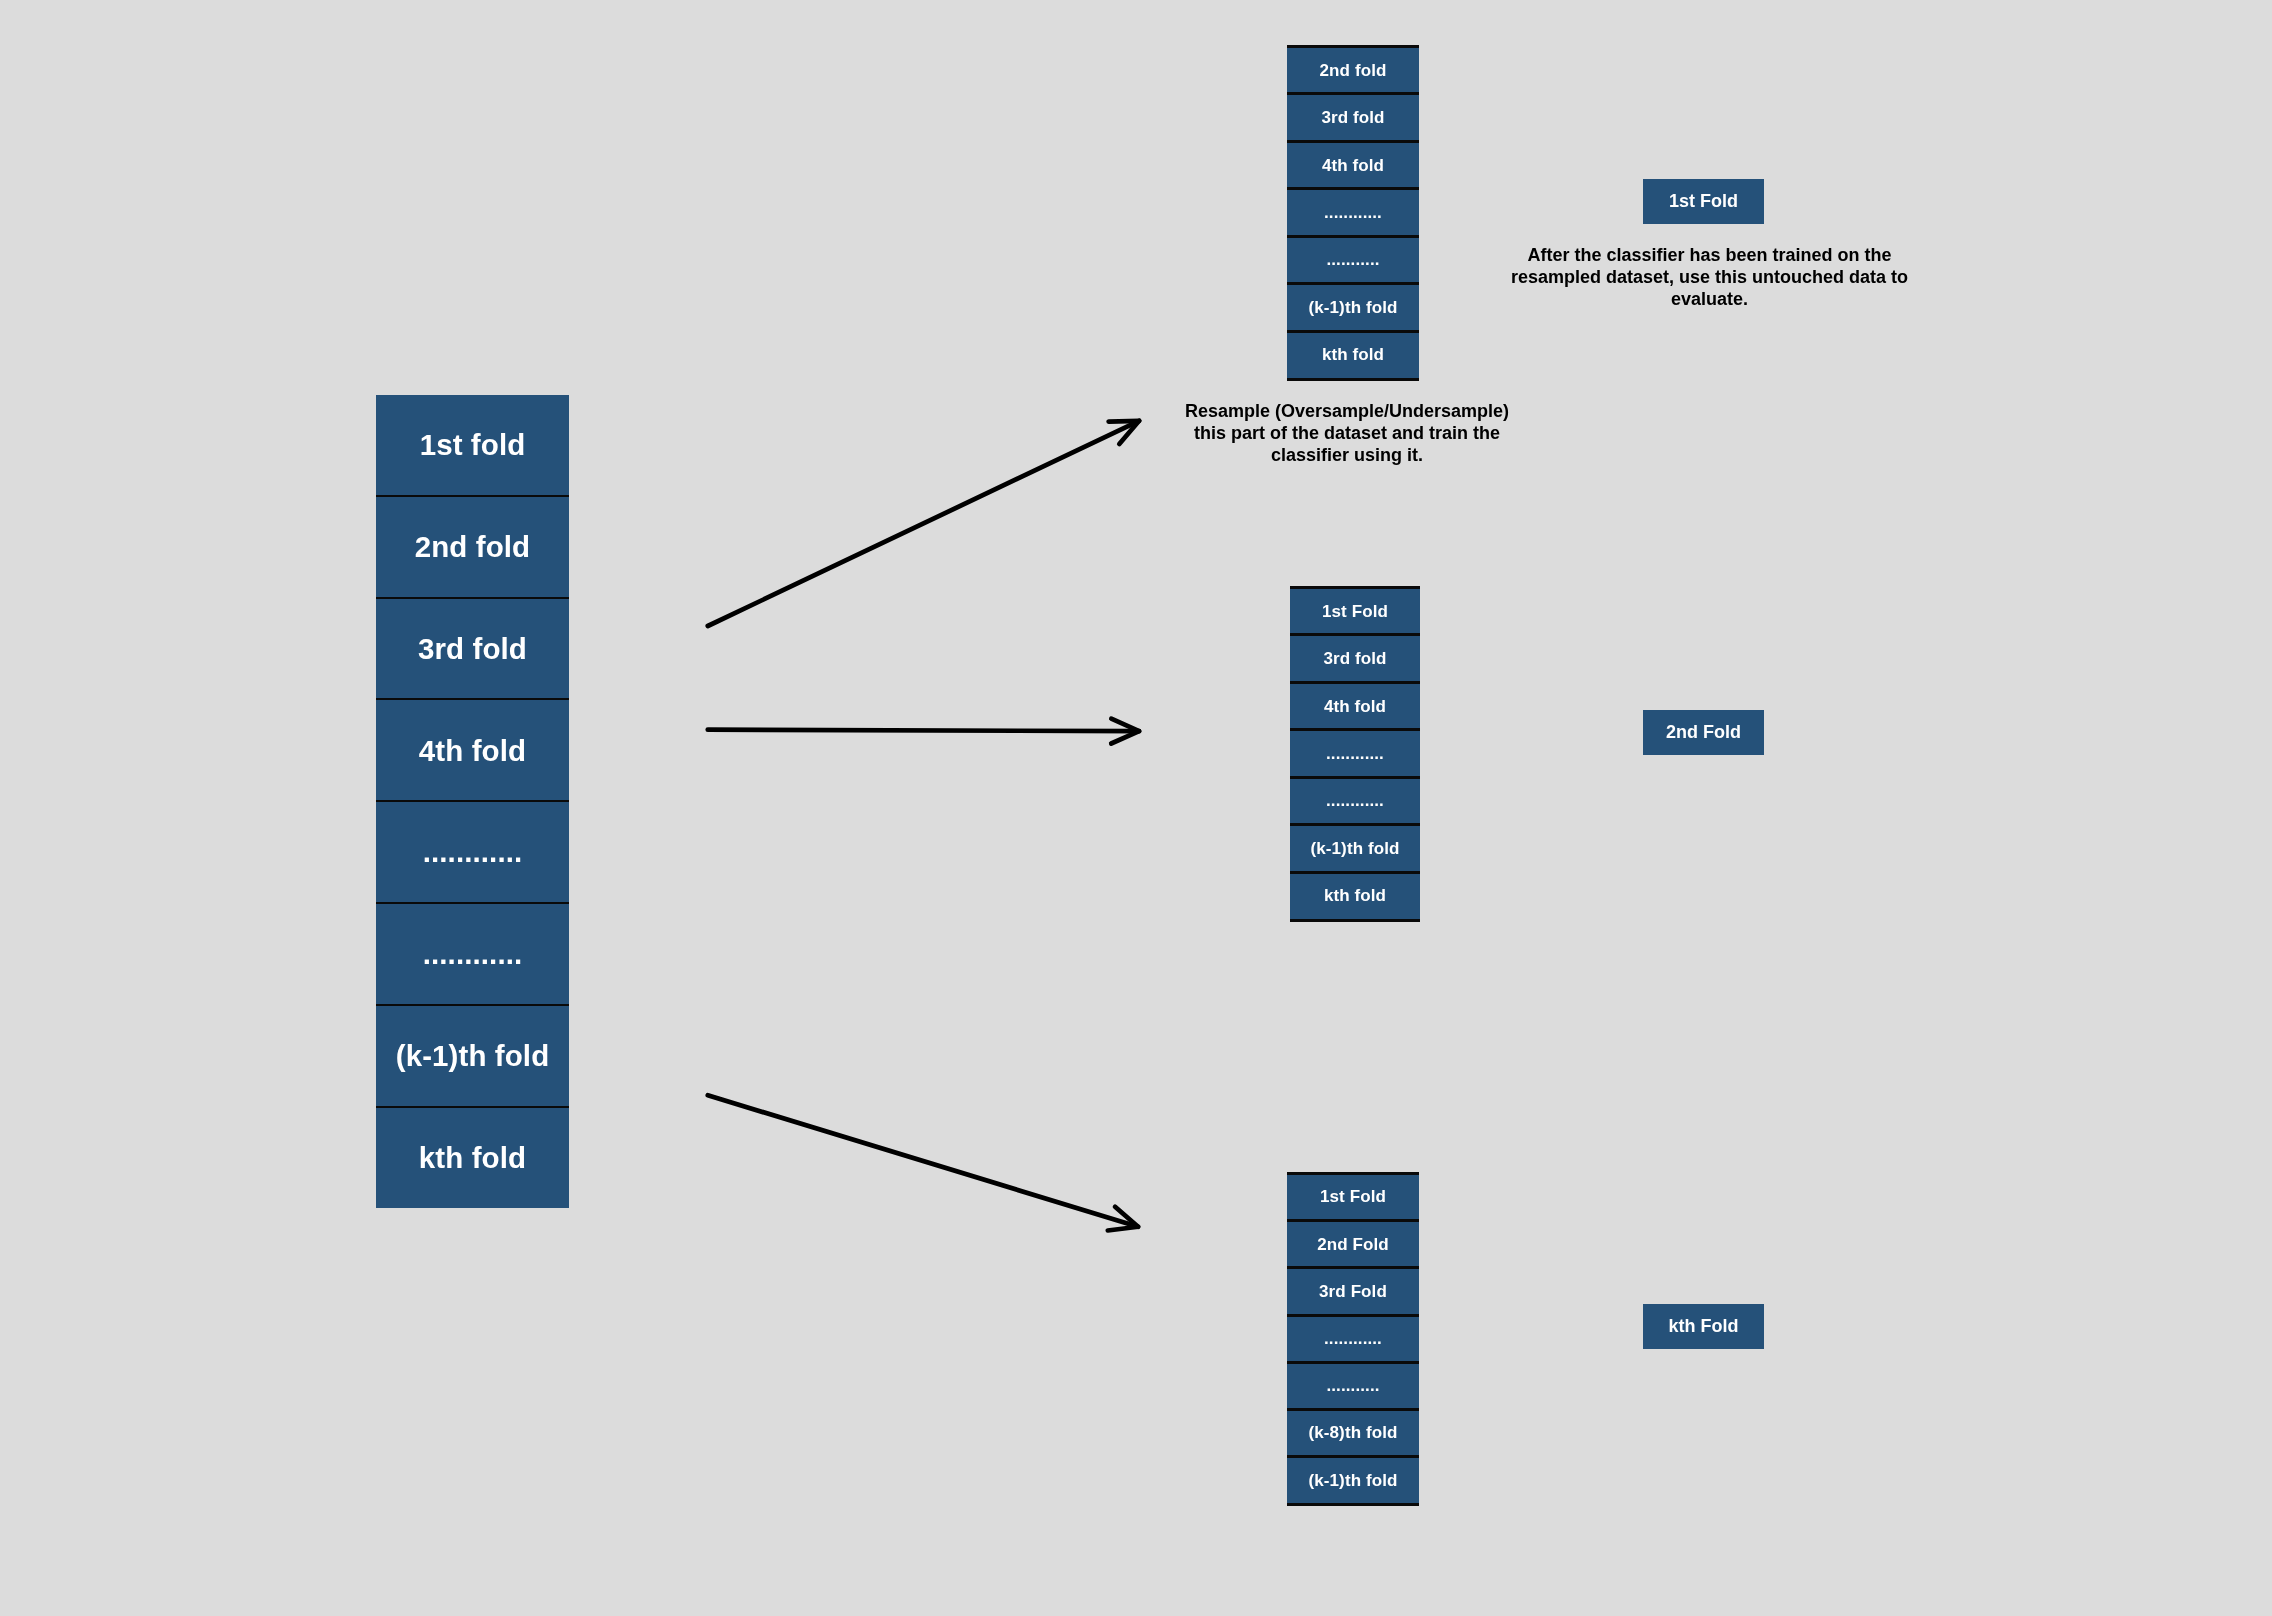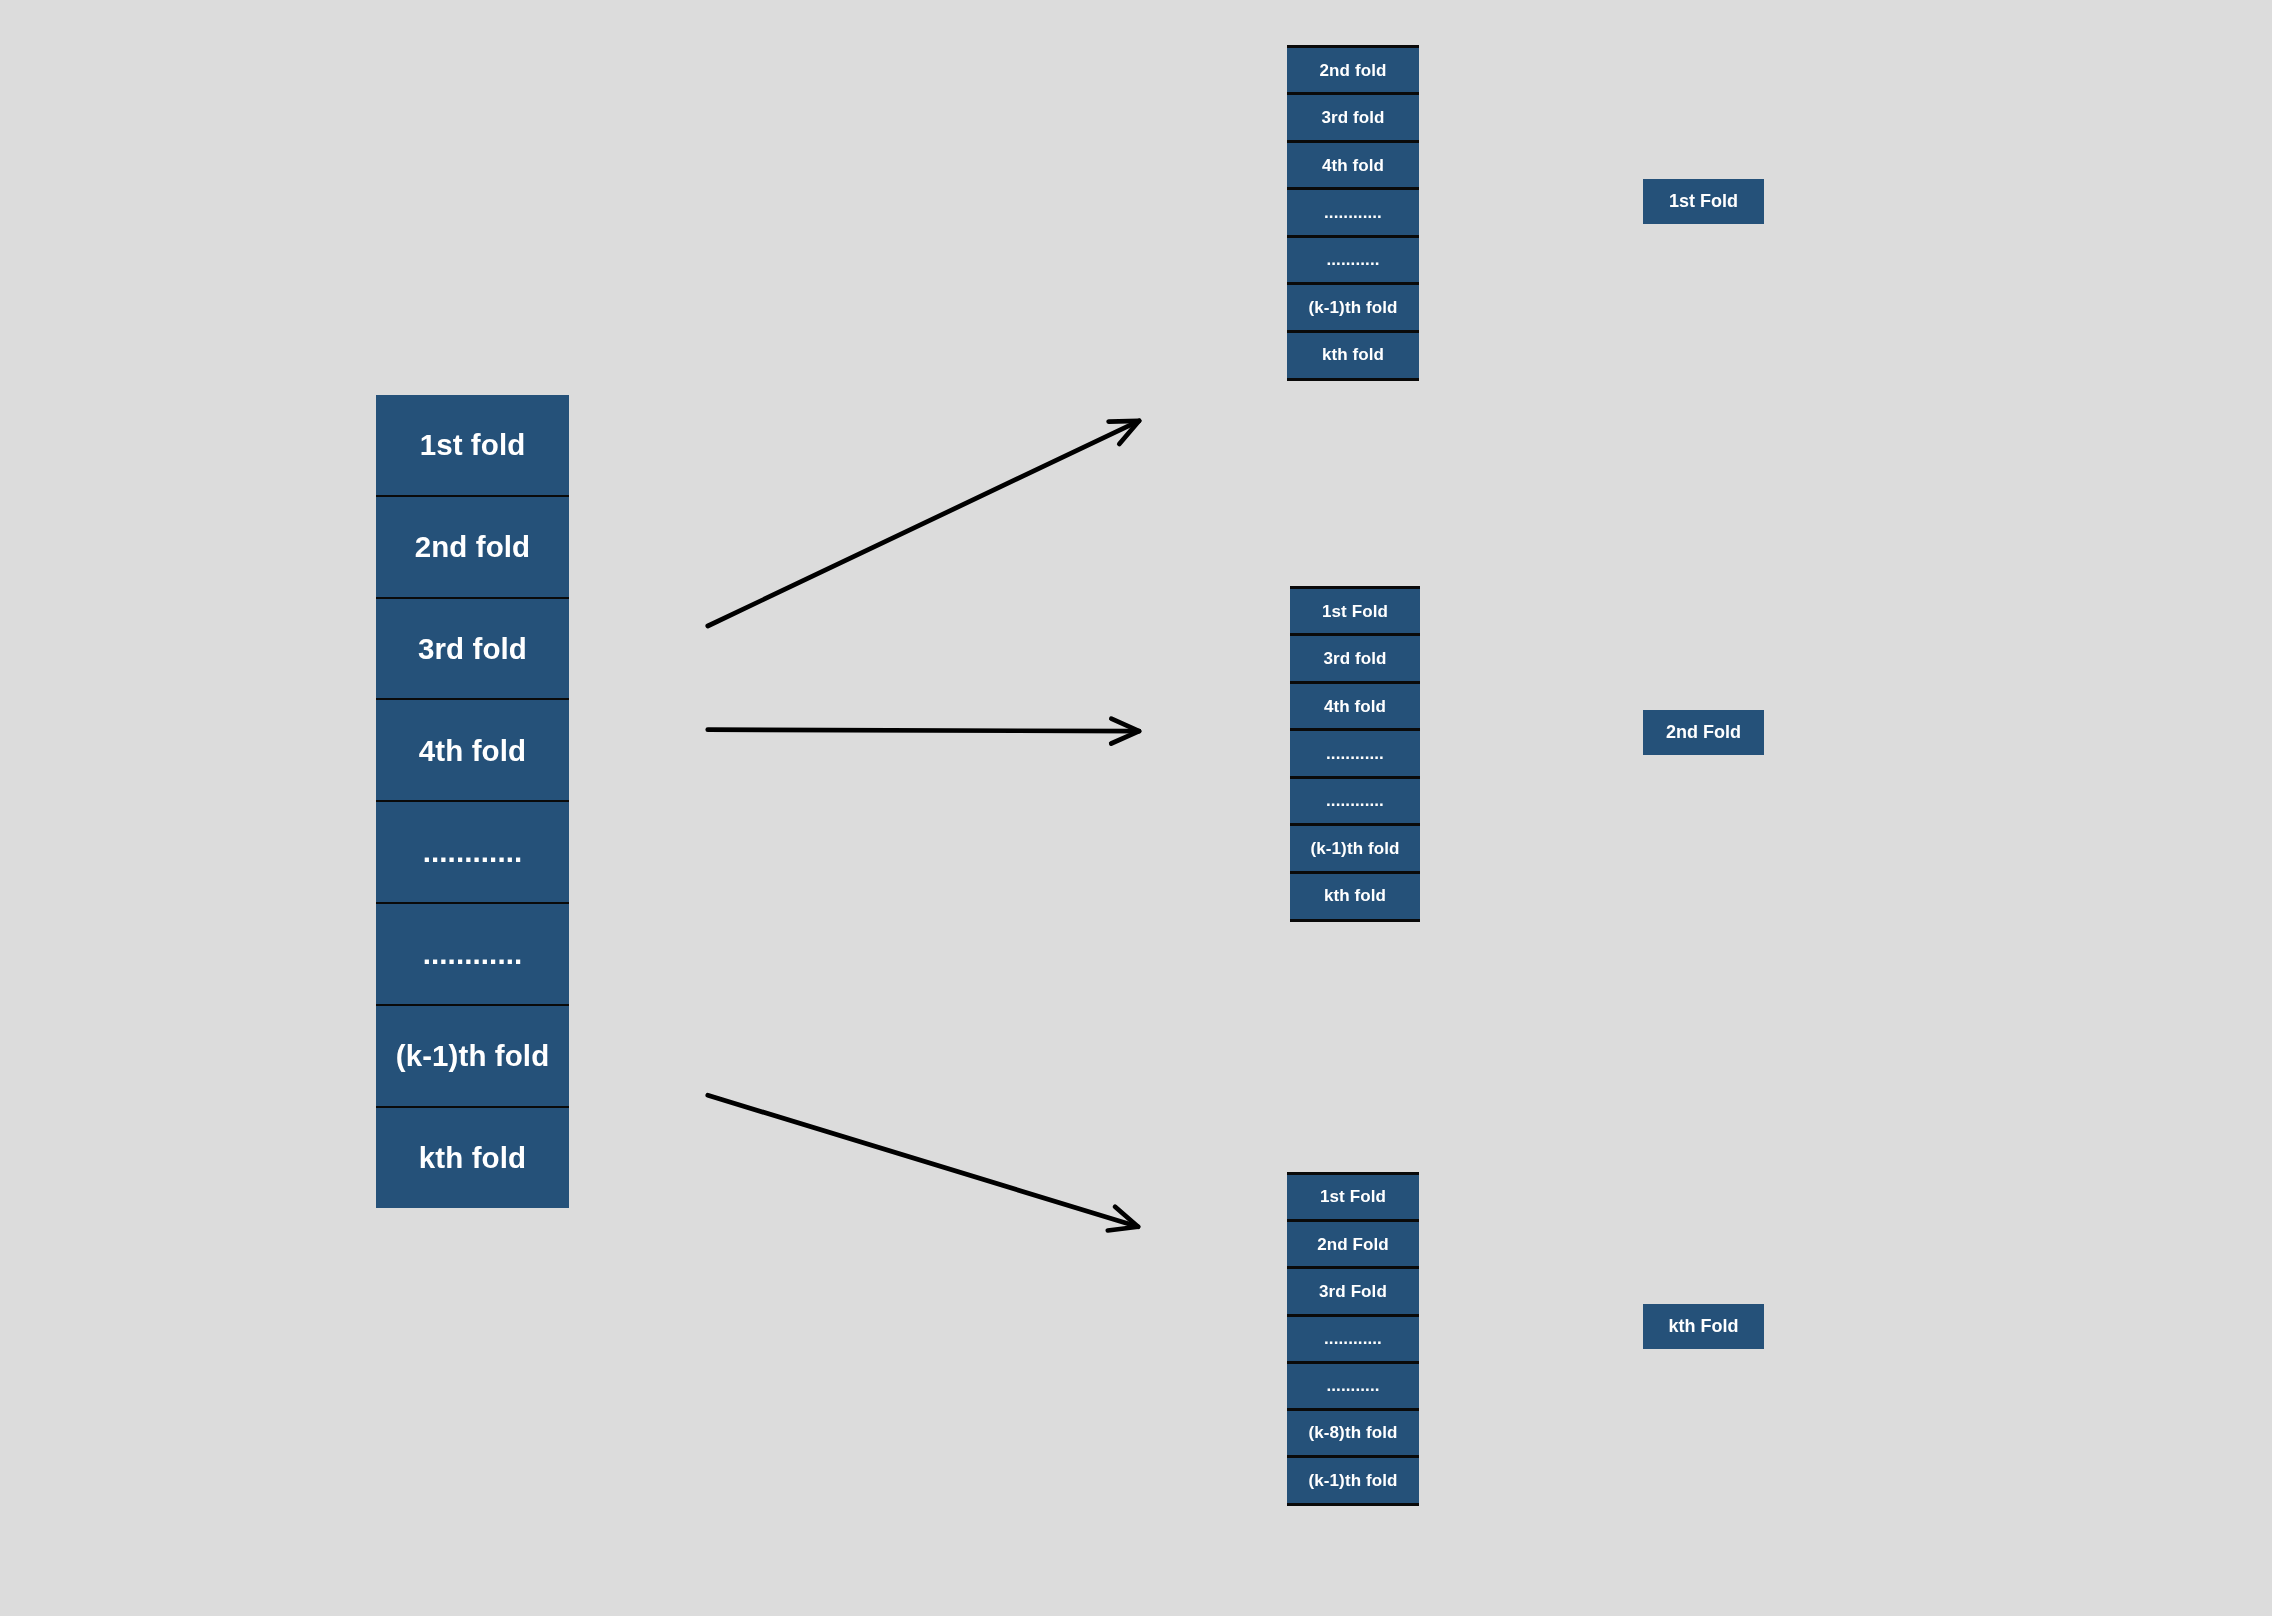--- a/index.html
+++ b/index.html
@@ -133,23 +133,25 @@
   <div class="stack train-stack" id="stack-top">
     <div class="fold">2nd fold</div>
     <div class="fold">3rd fold</div>
     <div class="fold">4th fold</div>
     <div class="fold">............</div>
     <div class="fold">...........</div>
     <div class="fold">(k-1)th fold</div>
     <div class="fold">kth fold</div>
   </div>
 
+  <div class="caption" id="caption-resample">Resample (Oversample/Undersample) this part of the dataset and train the classifier  using it.</div>
 
   <div class="eval-box" id="eval-box-1">1st Fold</div>
 
+  <div class="caption" id="caption-evaluate">After the classifier has been trained on the resampled dataset, use this untouched data to evaluate.</div>
 
   <div class="stack train-stack" id="stack-mid">
     <div class="fold">1st Fold</div>
     <div class="fold">3rd fold</div>
     <div class="fold">4th fold</div>
     <div class="fold">............</div>
     <div class="fold">............</div>
     <div class="fold">(k-1)th fold</div>
     <div class="fold">kth fold</div>
   </div>

